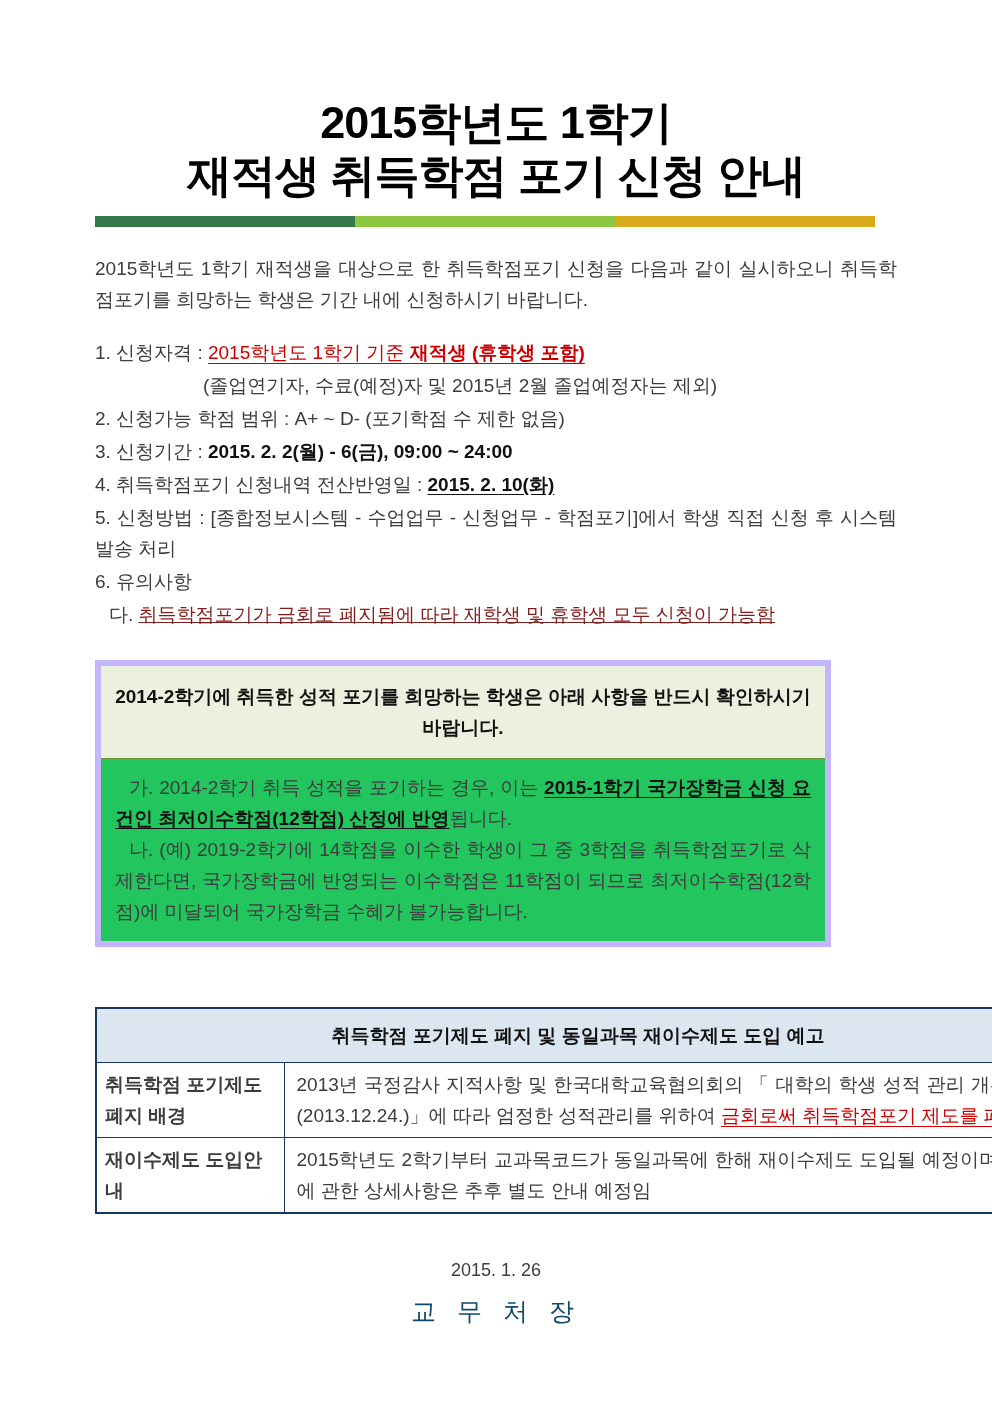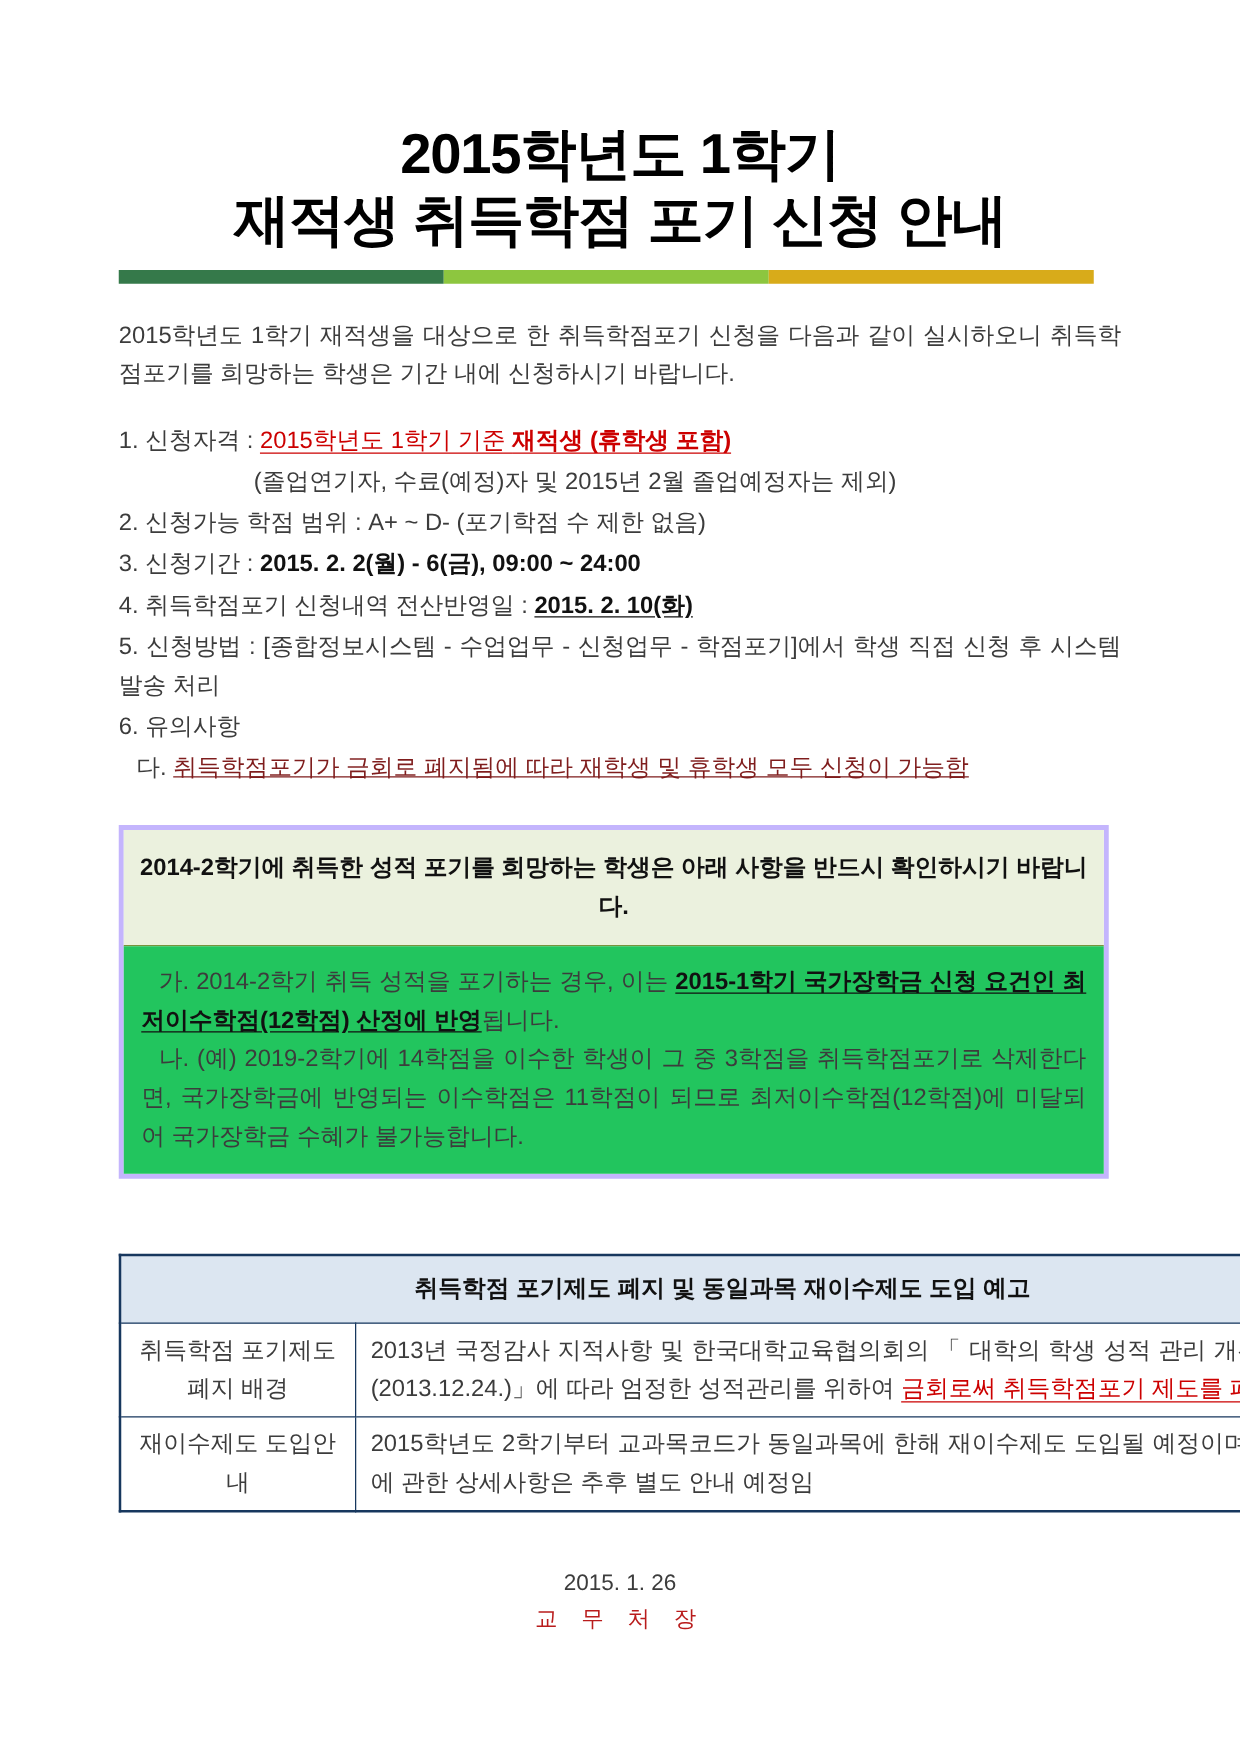--- a/index.html
+++ b/index.html
@@ -69,22 +69,22 @@
   .bold-underline {
     font-weight: bold;
     color: #111111;
     text-decoration: underline;
     text-underline-offset: 3px;
   }
 
   
   .green-box {
     margin-top: 30px;
-    border: 4px solid #c4b5fd;
-    width: 792px;
+    border: 6px solid #c4b5fd;
+    width: 736px;
   }
   .green-box-header {
     background: #ebf1de;
     border-bottom: 1px solid #77933c;
     padding: 15px 12px;
     text-align: center;
     font-size: 19px;
     line-height: 31px;
     font-weight: bold;
     color: #111111;
@@ -111,44 +111,44 @@
   }
   .notice-table .tbl-header {
     background: #dce6f1;
     font-weight: bold;
     color: #111111;
     text-align: center;
     padding: 11px 8px;
   }
   .notice-table .tbl-label {
     width: 188px;
-    text-align: center;
-    font-weight: normal;
+    text-align: left;
+    font-weight: bold;
     color: #3c3c3c;
     padding: 6px 8px;
   }
   .notice-table .tbl-body {
     text-align: justify;
     padding: 6px 12px;
   }
 
   
   .footer { margin-top: 42px; text-align: center; }
   .footer-date {
     font-size: 18px;
     line-height: 28px;
     color: #3c3c3c;
     margin: 0;
   }
   .footer-signer {
-    font-size: 18px;
+    font-size: 25px;
     line-height: 30px;
-    color: #b91c1c;
+    color: #0c4a6e;
     letter-spacing: 7px;
-    margin: 0;
+    margin: 12px;
   }
 </style>
 </head>
 <body>
 
 <div class="page">
 
   <h1 class="doc-title">
     <span class="t-line">2015학년도 1학기</span>
     <span class="t-line">재적생 취득학점 포기 신청 안내</span>

